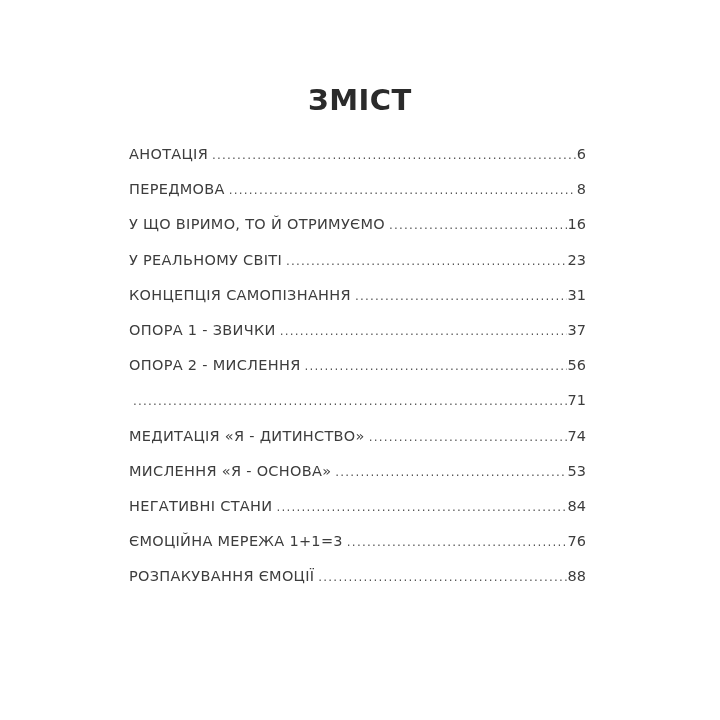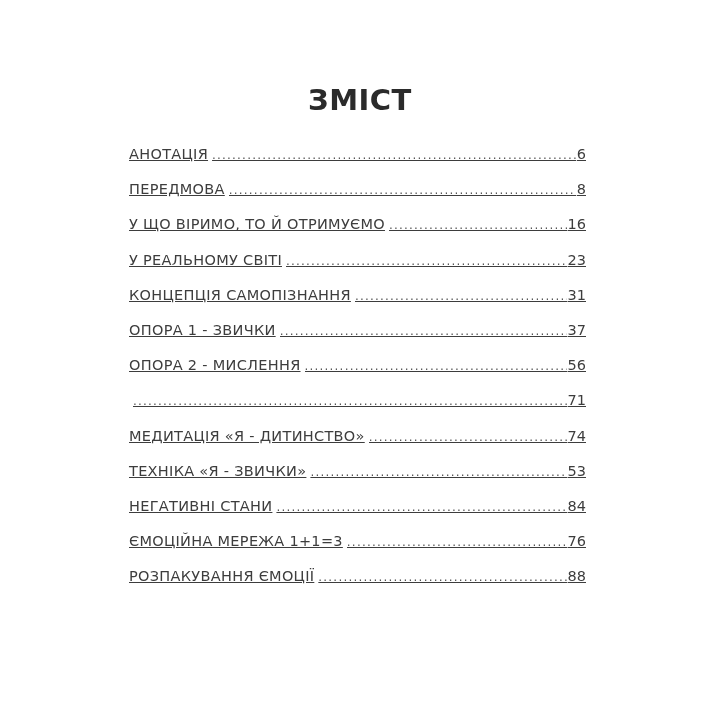--- a/index.html
+++ b/index.html
@@ -3,21 +3,21 @@
   <meta charset="utf-8">
   <style>
     html, body { margin: 0; padding: 0; background: #ffffff; }
     body { width: 720px; height: 720px; position: relative; overflow: hidden;
            font-family: "DejaVu Sans", "Liberation Sans", sans-serif; color: #3a3a3a; }
     .title { position: absolute; top: 44px; left: 0; width: 720px; text-align: center;
              font-family: "DejaVu Sans", sans-serif; font-weight: bold; font-size: 29px;
              color: #2b2b2b; letter-spacing: 0.5px; margin-top: 39px; }
     .toc { position: absolute; top: 146px; left: 129px; width: 457px; }
     .row { display: flex; align-items: baseline; height: 35.2px; font-size: 14.5px;
-           color: #3d3d3d; white-space: nowrap; text-decoration: underline; }
+           color: #3d3d3d; white-space: nowrap; }
     .label { flex: 0 0 auto; letter-spacing: 0.3px; }
     .dots { flex: 1 1 auto; overflow: hidden; margin: 0 1px 0 4px; color: #555;
             font-size: 12px; letter-spacing: 1.2px; }
     .dots::before { content: "........................................................................................................................................................"; }
     .page { flex: 0 0 auto; text-align: right; }
   </style>
 </head>
 <body>
 
 <div class="title">ЗМІСТ</div>
@@ -61,21 +61,21 @@
   <div class="row">
     <span class="dots"></span>
     <span class="page">71</span>
   </div>
   <div class="row">
     <span class="label">МЕДИТАЦІЯ «Я - ДИТИНСТВО»</span>
     <span class="dots"></span>
     <span class="page">74</span>
   </div>
   <div class="row">
-    <span class="label">ТЕХНІКА «Я - ЗВИЧКИ»</span>
+    <span class="label">МИСЛЕННЯ «Я - ОСНОВА»</span>
     <span class="dots"></span>
     <span class="page">53</span>
   </div>
   <div class="row">
     <span class="label">НЕГАТИВНІ СТАНИ</span>
     <span class="dots"></span>
     <span class="page">84</span>
   </div>
   <div class="row">
     <span class="label">ЄМОЦІЙНА МЕРЕЖА 1+1=3</span>

